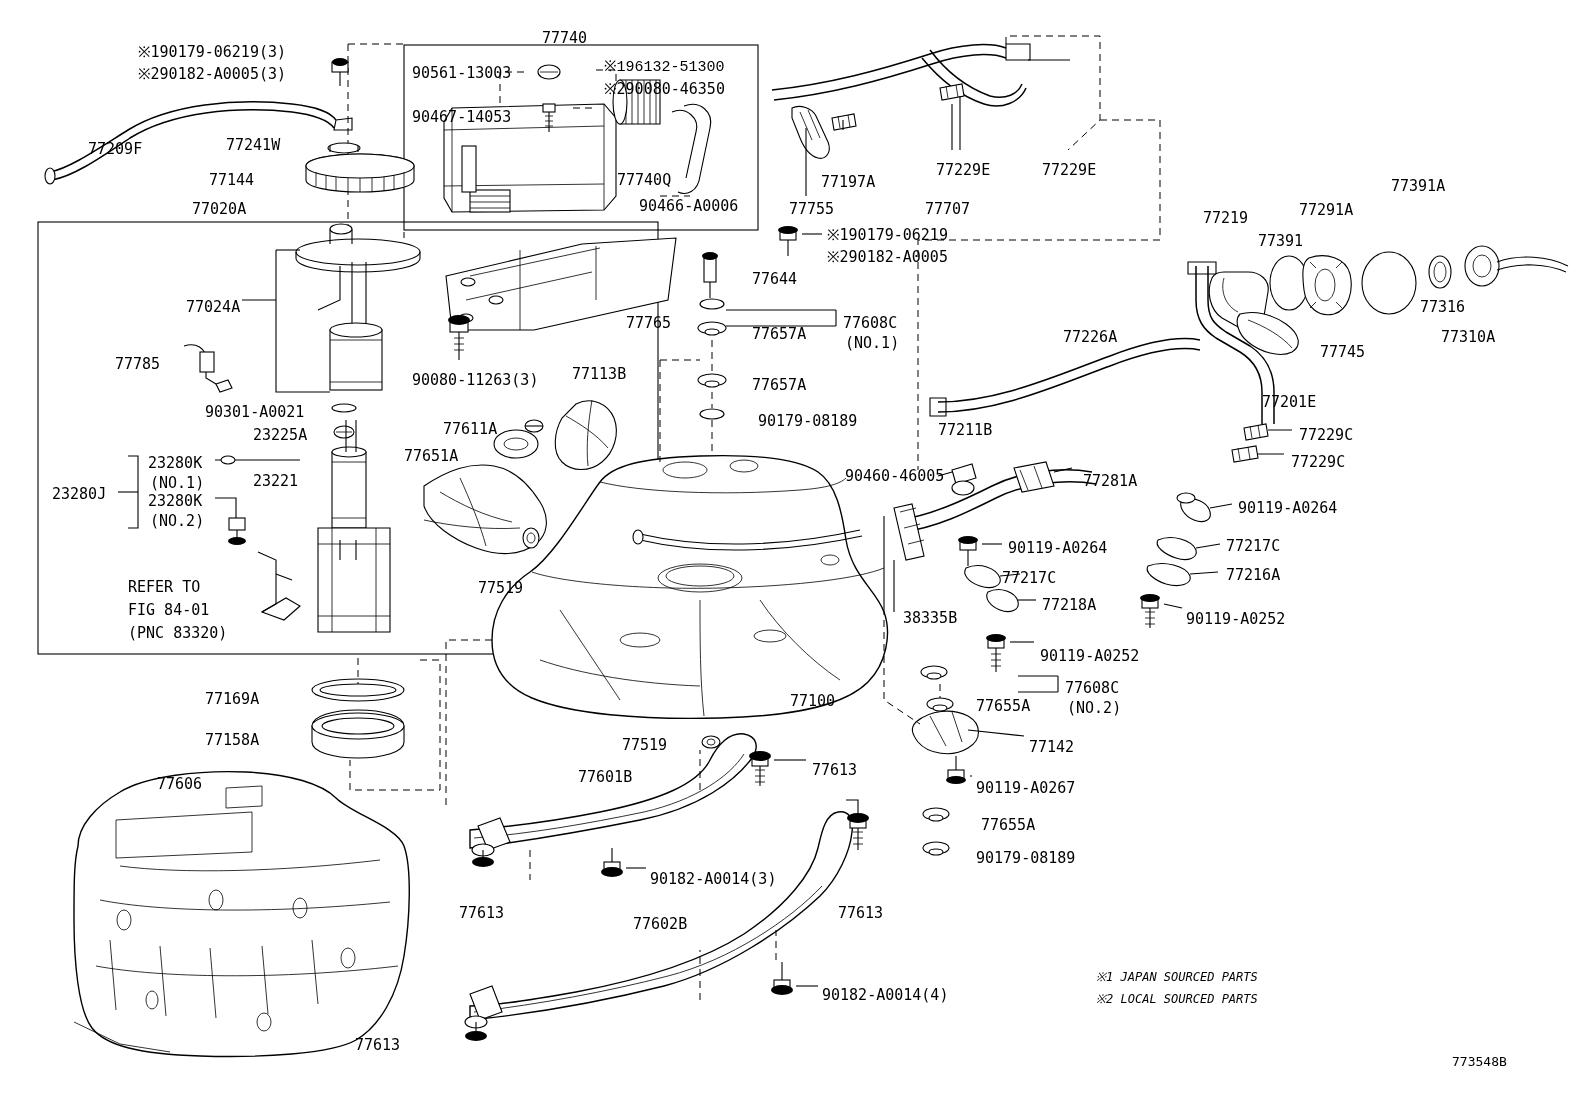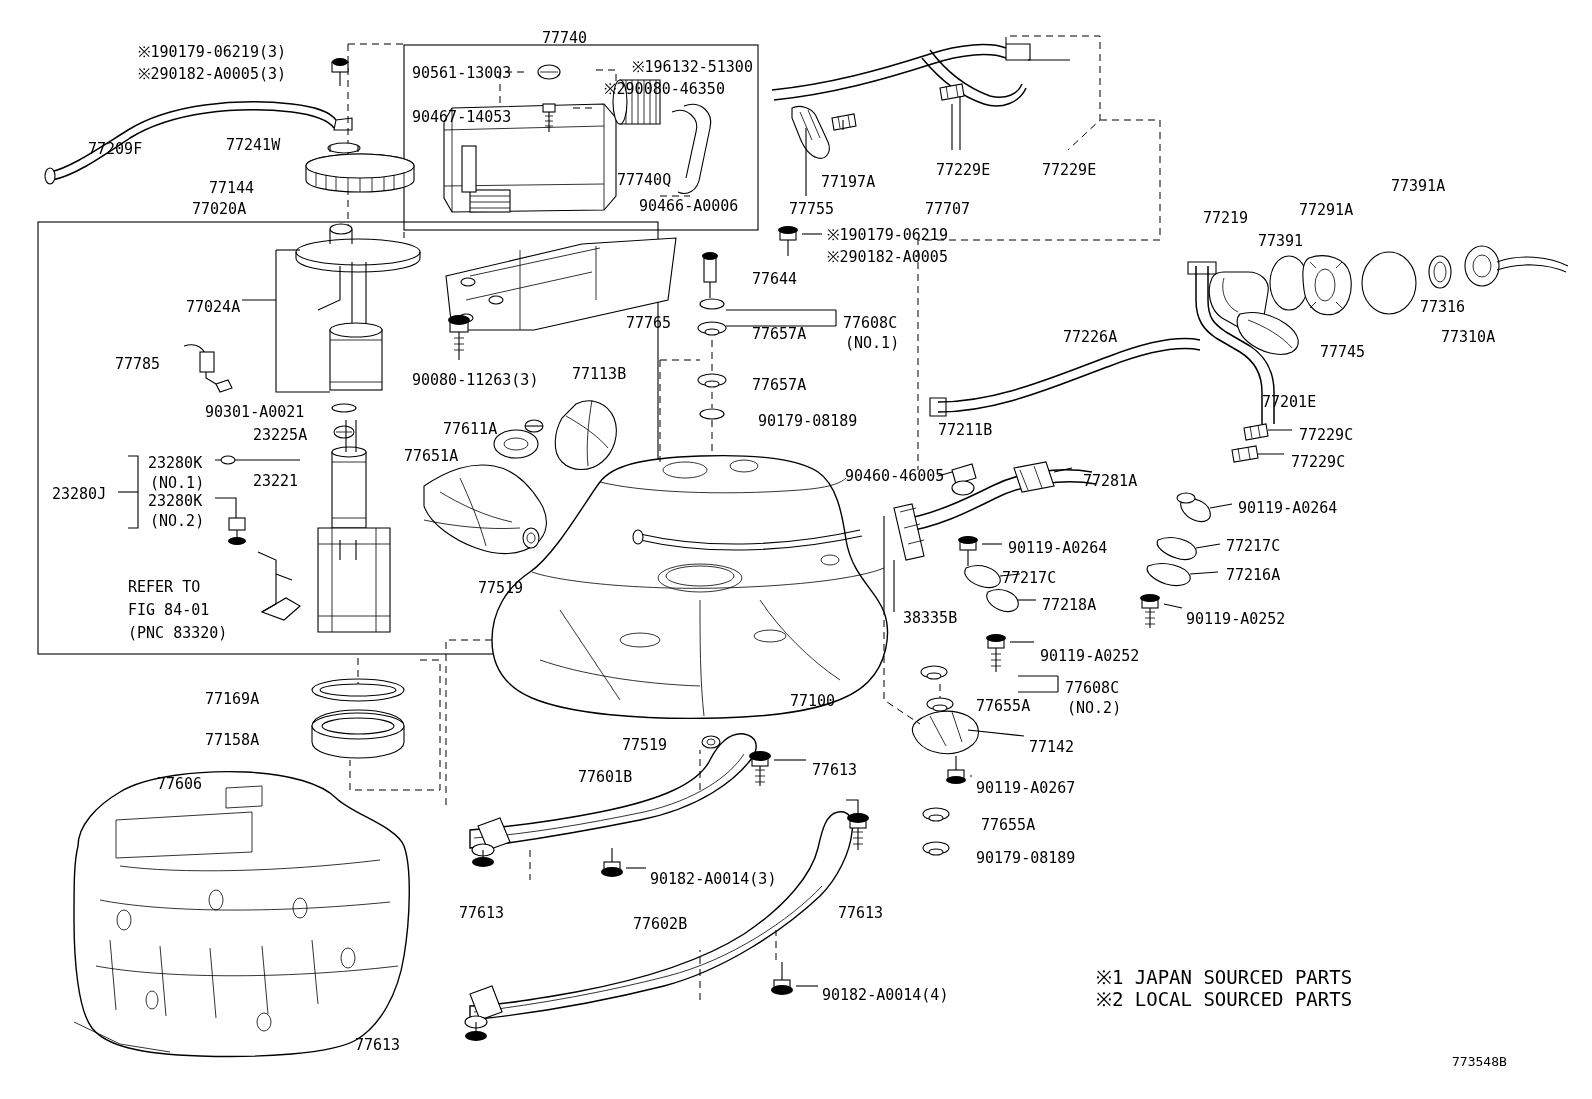--- a/index.html
+++ b/index.html
@@ -1,20 +1,20 @@
 <!DOCTYPE html>
 <html><head>
 <meta charset="utf-8">
 <style>
   html,body{margin:0;padding:0;background:#fff;}
   body{width:1592px;height:1099px;position:relative;overflow:hidden;
        font-family:"DejaVu Sans Mono",monospace;color:#000;}
   #stage{position:absolute;left:0;top:0;width:1592px;height:1099px;}
   .lbl{position:absolute;font-size:15px;letter-spacing:0px;white-space:pre;line-height:15px;}
-  .note{position:absolute;font-size:19px;white-space:pre;line-height:19px;}
+  .note{position:absolute;font-size:12px;white-space:pre;line-height:19px;font-style:italic;}
   .code{position:absolute;font-size:13px;white-space:pre;}
   svg{position:absolute;left:0;top:0;}
   .ln{fill:none;stroke:#000;stroke-width:1.1;}
   .ln2{fill:none;stroke:#000;stroke-width:1.5;}
   .thin{fill:none;stroke:#000;stroke-width:0.8;}
   .dash{fill:none;stroke:#000;stroke-width:1;stroke-dasharray:7 5;}
   .wh{fill:#fff;stroke:#000;stroke-width:1.1;}
   .wh2{fill:#fff;stroke:#000;stroke-width:1.4;}
   .blk{fill:#000;}
 </style>
@@ -378,26 +378,26 @@
     <path class="dash" d="M700 1000 L700 950 M776 960 L776 930"></path>
 
     <path class="dash" d="M492 640 L446 640 L446 808"></path>
   </svg>
 
   <div id="labels">
       <div class="lbl" style="left: 138px; top: 45px;">※190179-06219(3)</div>
       <div class="lbl" style="left: 138px; top: 67px;">※290182-A0005(3)</div>
       <div class="lbl" style="left: 542px; top: 31px;">77740</div>
       <div class="lbl" style="left: 412px; top: 66px;">90561-13003</div>
-      <div class="lbl" style="left: 632px; top: 60px;">※196132-51300</div>
+      <div class="lbl" style="left: 604px; top: 60px; font-family: Liberation Mono, monospace;">※196132-51300</div>
       <div class="lbl" style="left: 604px; top: 82px;">※290080-46350</div>
       <div class="lbl" style="left: 412px; top: 110px;">90467-14053</div>
       <div class="lbl" style="left: 88px; top: 142px;">77209F</div>
       <div class="lbl" style="left: 226px; top: 138px;">77241W</div>
-      <div class="lbl" style="left: 209px; top: 173px; margin-top: 8px;">77144</div>
+      <div class="lbl" style="left: 209px; top: 173px;">77144</div>
       <div class="lbl" style="left: 192px; top: 202px;">77020A</div>
       <div class="lbl" style="left: 617px; top: 173px;">77740Q</div>
       <div class="lbl" style="left: 639px; top: 199px;">90466-A0006</div>
       <div class="lbl" style="left: 821px; top: 163px; margin-top: 12px;">77197A</div>
       <div class="lbl" style="left: 936px; top: 163px;">77229E</div>
       <div class="lbl" style="left: 1042px; top: 163px;">77229E</div>
       <div class="lbl" style="left: 789px; top: 202px;">77755</div>
       <div class="lbl" style="left: 925px; top: 202px;">77707</div>
       <div class="lbl" style="left: 827px; top: 228px;">※190179-06219</div>
       <div class="lbl" style="left: 827px; top: 250px;">※290182-A0005</div>

